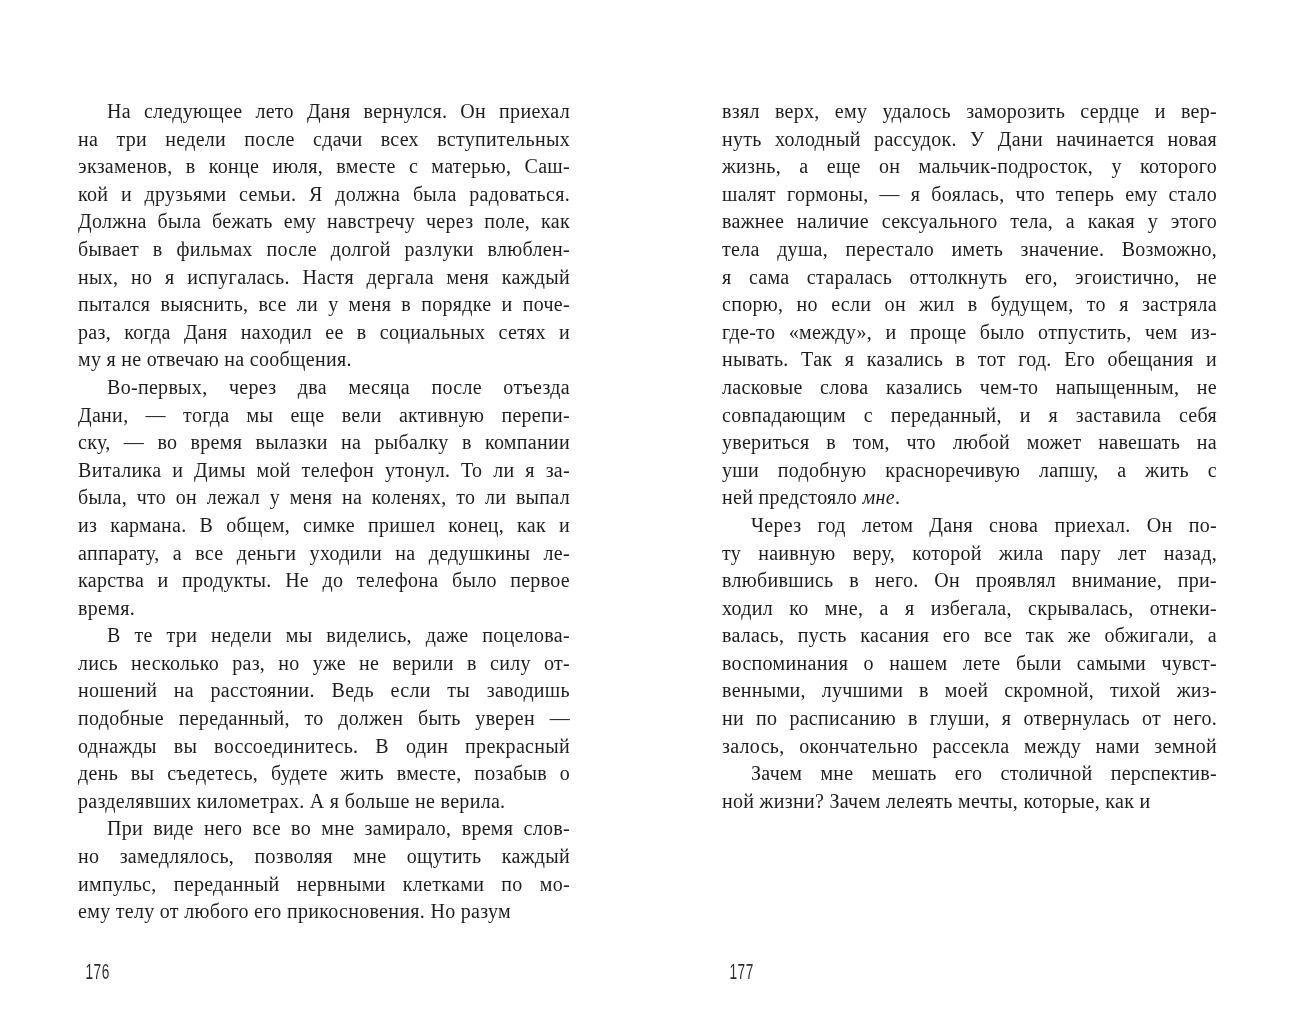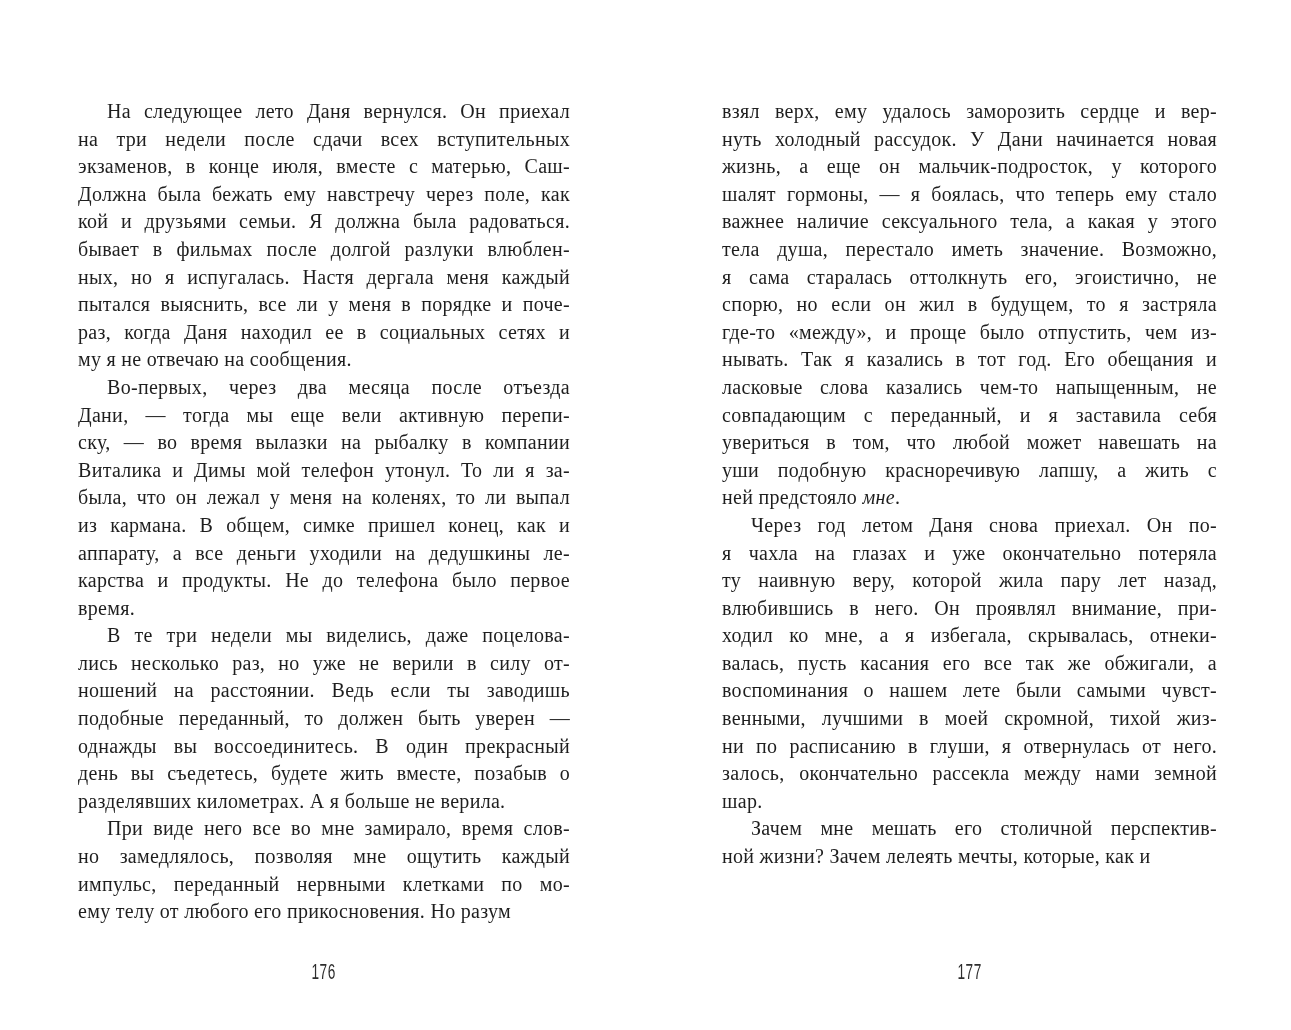--- a/index.html
+++ b/index.html
@@ -32,21 +32,21 @@
     text-align-last: justify;
     white-space: normal;
   }
   .line.para-end { text-align-last: left; }
   .line.first-indent { text-indent: 29px; }
   .line em { font-style: italic; }
 
   .pagenum {
     position: absolute;
     top: 959px;
-    text-align: center;
+    text-align: left;
     font-family: "Liberation Sans", sans-serif;
     font-size: 22px;
     color: #2e2e2e;
   }
   #left-num  { left: 78px;  width: 492px; }
   #right-num { left: 722px; width: 495px; }
   .pagenum .num {
     display: inline-block;
     transform: scaleX(0.62);
     transform-origin: 50% 50%;
@@ -54,22 +54,22 @@
   }
 </style>
 </head>
 <body>
 
 <div class="page-col" id="left-col">
     <div class="paragraph">
       <div class="line first-indent">На следующее лето Даня вернулся. Он приехал</div>
       <div class="line">на три недели после сдачи всех вступительных</div>
       <div class="line">экзаменов, в конце июля, вместе с матерью, Саш-</div>
+      <div class="line">кой и друзьями семьи. Я должна была радоваться.</div>
       <div class="line">Должна была бежать ему навстречу через поле, как</div>
-      <div class="line">кой и друзьями семьи. Я должна была радоваться.</div>
       <div class="line">бывает в фильмах после долгой разлуки влюблен-</div>
       <div class="line">ных, но я испугалась. Настя дергала меня каждый</div>
       <div class="line">пытался выяснить, все ли у меня в порядке и поче-</div>
       <div class="line">раз, когда Даня находил ее в социальных сетях и</div>
       <div class="line para-end">му я не отвечаю на сообщения.</div>
     </div>
     <div class="paragraph">
       <div class="line first-indent">Во-первых, через два месяца после отъезда</div>
       <div class="line">Дани, — тогда мы еще вели активную перепи-</div>
       <div class="line">ску, — во время вылазки на рыбалку в компании</div>
@@ -109,30 +109,28 @@
       <div class="line">где-то «между», и проще было отпустить, чем из-</div>
       <div class="line">нывать. Так я казались в тот год. Его обещания и</div>
       <div class="line">ласковые слова казались чем-то напыщенным, не</div>
       <div class="line">совпадающим с переданный, и я заставила себя</div>
       <div class="line">увериться в том, что любой может навешать на</div>
       <div class="line">уши подобную красноречивую лапшу, а жить с</div>
       <div class="line para-end">ней предстояло <em>мне</em>.</div>
     </div>
     <div class="paragraph">
       <div class="line first-indent">Через год летом Даня снова приехал. Он по-</div>
-      <div class="line">я чахла на глазах и уже окончательно потеряла</div>
       <div class="line">ту наивную веру, которой жила пару лет назад,</div>
       <div class="line">влюбившись в него. Он проявлял внимание, при-</div>
       <div class="line">ходил ко мне, а я избегала, скрывалась, отнеки-</div>
       <div class="line">валась, пусть касания его все так же обжигали, а</div>
       <div class="line">воспоминания о нашем лете были самыми чувст-</div>
       <div class="line">венными, лучшими в моей скромной, тихой жиз-</div>
       <div class="line">ни по расписанию в глуши, я отвернулась от него.</div>
       <div class="line">залось, окончательно рассекла между нами земной</div>
-      <div class="line para-end">шар.</div>
     </div>
     <div class="paragraph">
       <div class="line first-indent">Зачем мне мешать его столичной перспектив-</div>
       <div class="line para-end">ной жизни? Зачем лелеять мечты, которые, как и</div>
     </div>
   </div>
 
 <div class="pagenum" id="left-num">
   <span class="num">176</span>
 </div>

